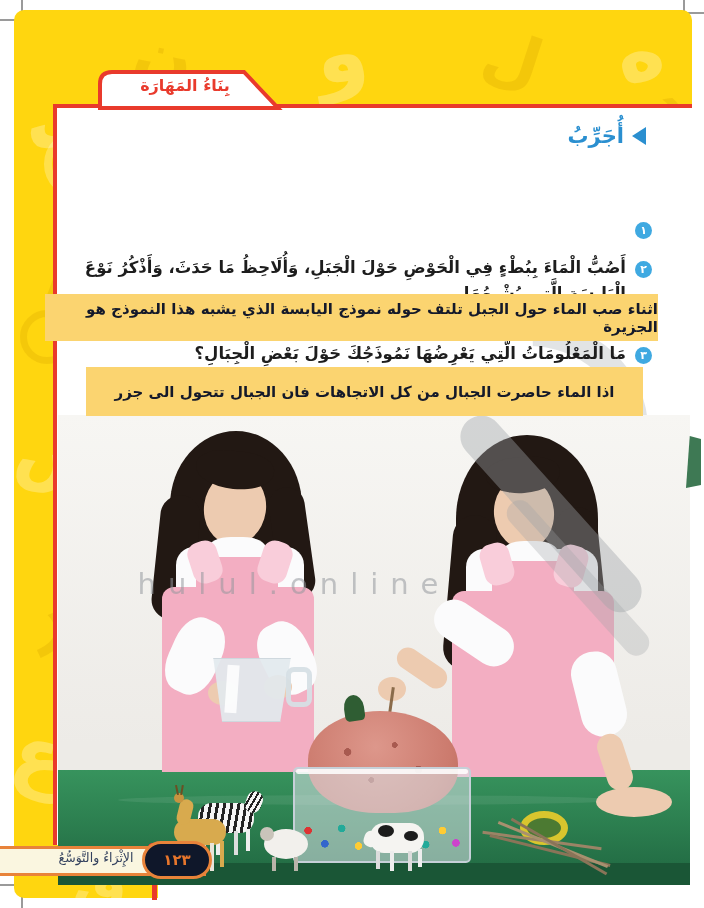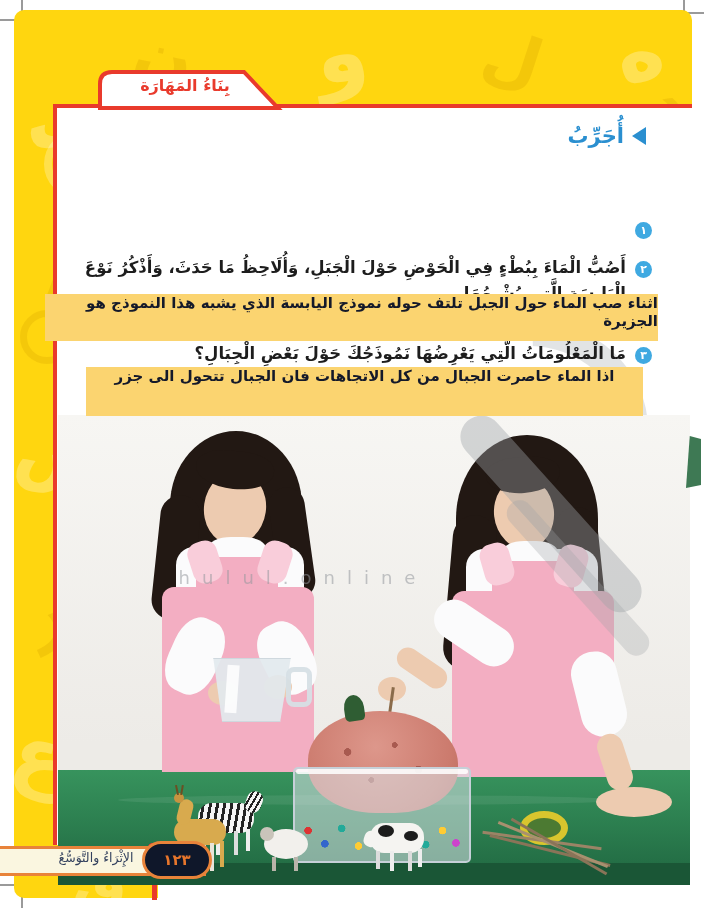--- a/index.html
+++ b/index.html
@@ -26,42 +26,42 @@
   .tri-left{width:0;height:0;border-top:9px solid transparent;border-bottom:9px solid transparent;
     border-right:14px solid #2A8FD0;}
   .hdr-text{color:#2A8FD0;font-size:21px;font-weight:bold;}
   .lead{position:absolute;right:58px;top:170px;direction:rtl;font-size:17px;font-weight:bold;color:#1d1d1d;}
   .lead .red{color:#E02B27;}
   .step{position:absolute;right:52px;direction:rtl;display:flex;align-items:flex-start;gap:9px;
     font-size:16.5px;font-weight:bold;color:#1d1d1d;text-align:right;z-index:2;}
   .stepnum{flex:0 0 auto;width:17px;height:17px;border-radius:50%;background:#3FA9E1;color:#fff;
     font-size:11px;line-height:17px;text-align:center;margin-top:3px;}
   .step-cont{position:absolute;right:78px;direction:rtl;font-size:16.5px;font-weight:bold;color:#1d1d1d;z-index:1;}
-  .ansbox{position:absolute;background:#FBD470;display:flex;justify-content:center;
+  .ansbox{position:absolute;background:#FBD470;display:flex;align-items:center;justify-content:center;
     direction:rtl;font-size:15px;font-weight:bold;color:#14192a;z-index:3;}
   
   .gray-arc{position:absolute;left:408px;top:320px;width:240px;height:218px;border-radius:50%;
     border:26px solid rgba(203,205,208,0.55);box-sizing:border-box;
     clip-path:inset(0 0 0 52%);z-index:1;}
   
   .photo{position:absolute;left:58px;top:415px;width:632px;height:470px;overflow:hidden;
     background:linear-gradient(#f7f6f3,#edebe7 70%);z-index:2;}
   .ph{position:absolute;}
   .skin{background:#edcbb0;}
   .hair{background:#221813;}
   .shirt{background:#fbfbfc;}
   .pink{background:#f3aec2;}
   .pink-lt{background:#f9cdda;}
   .table{position:absolute;left:0;top:355px;width:632px;height:115px;
     background:linear-gradient(#37935d,#2a7b4d 55%,#1f6540);}
   .table-edge{position:absolute;left:0;top:448px;width:632px;height:22px;background:#1a5636;}
   .wm{color:rgba(148,152,157,0.42);pointer-events:none;}
   .wm-logo{position:absolute;left:40px;top:18px;width:330px;height:180px;font-size:140px;
     line-height:180px;text-align:center;font-weight:bold;}
-  .wm-url{position:absolute;left:10px;top:152px;width:470px;font-size:18px;letter-spacing:12px;
+  .wm-url{position:absolute;left:1px;top:152px;width:470px;font-size:29px;letter-spacing:12px;
     text-align:center;color:rgba(148,152,157,0.55);}
   .wm-band{position:absolute;left:368px;top:78px;width:250px;height:42px;
     background:rgba(158,162,167,0.40);border-radius:21px;transform:rotate(48deg);}
   .wm-band2{position:absolute;left:420px;top:150px;width:200px;height:26px;
     background:rgba(158,162,167,0.30);border-radius:13px;transform:rotate(48deg);}
   
   .ribbon{position:absolute;left:0;top:846px;width:206px;height:30px;background:#FAF6E0;
     border-top:3px solid #E8833A;border-bottom:3px solid #E8833A;box-sizing:border-box;z-index:5;}
   .ribbon-label{position:absolute;left:46px;top:850px;width:100px;text-align:center;direction:rtl;
     color:#33415e;font-size:12.5px;font-weight:normal;z-index:6;}

